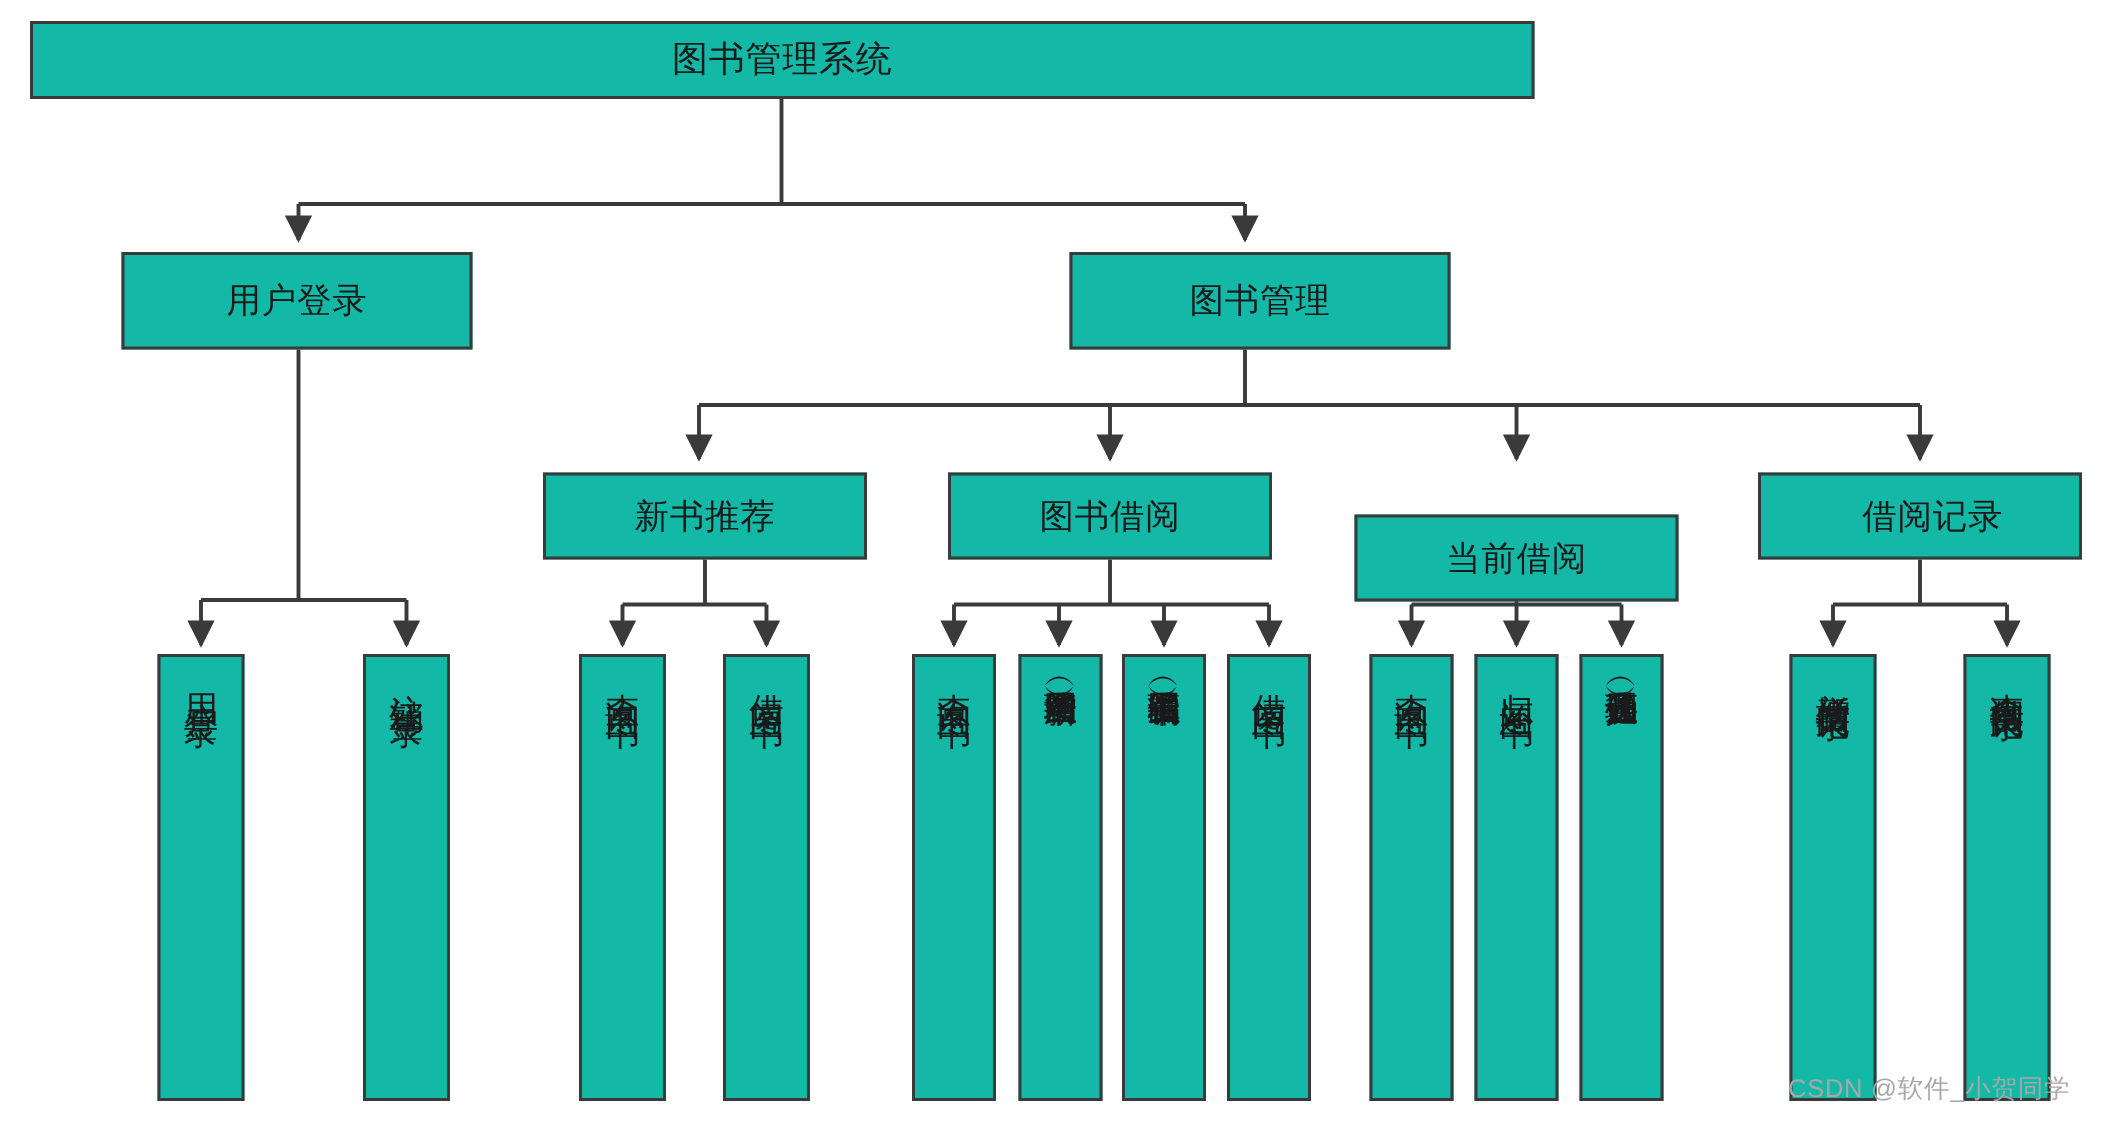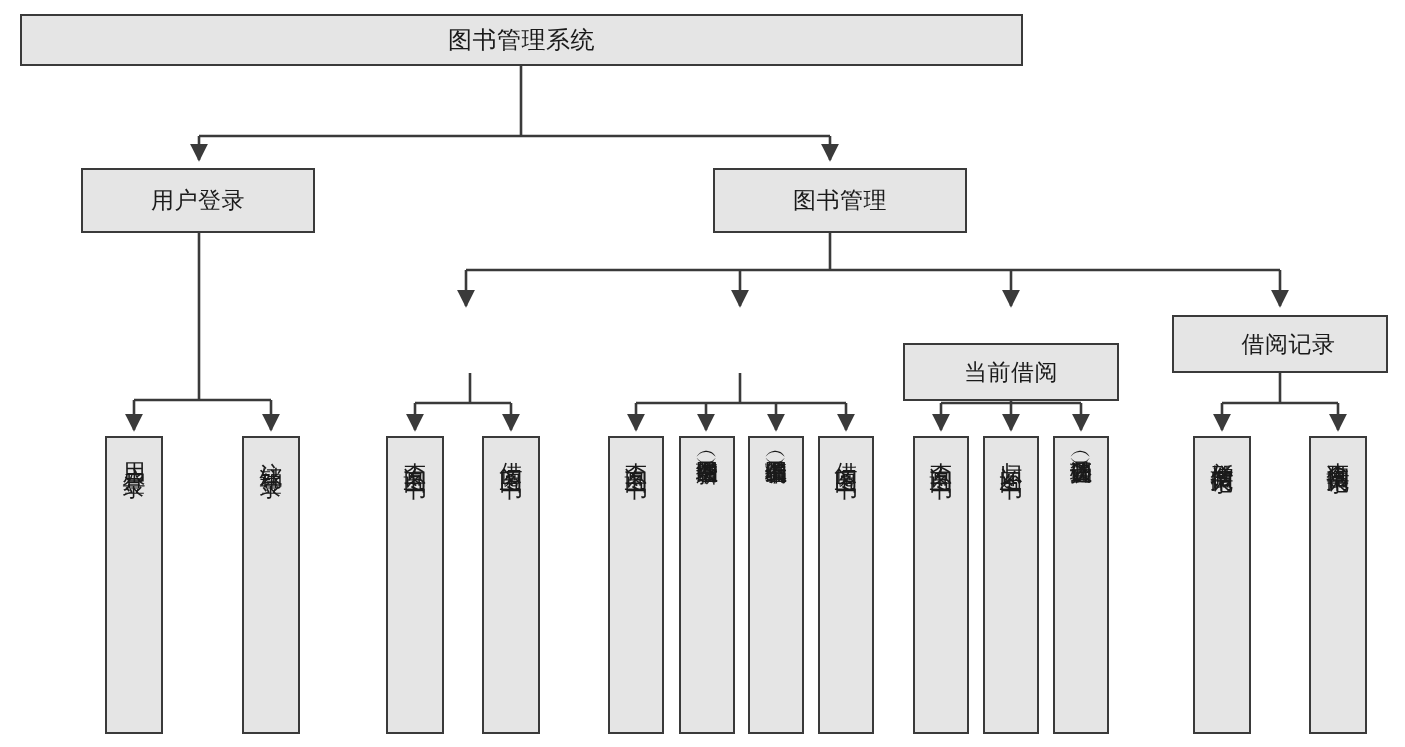--- a/index.html
+++ b/index.html
@@ -14,21 +14,21 @@
     position: relative;
     width: 1405px;
     height: 747px;
     background: #ffffff;
     overflow: hidden;
   }
   .node {
     position: absolute;
     box-sizing: border-box;
     border: 2px solid #3a3a3a;
-    background: #e5e5e5;
+    background: #14b8a6;
     display: flex;
     align-items: center;
     justify-content: center;
     color: #1a1a1a;
     font-family: Liberation Serif, serif;
   }
   .node-label {
     display: block;
     text-align: center;
     line-height: 1.0;
@@ -138,20 +138,26 @@
     <span class="node-label">图书管理系统</span>
   </div>
 
   <div class="node h" style="left:81px; top:168px; width:234px; height:65px;">
     <span class="node-label">用户登录</span>
   </div>
   <div class="node h" style="left:713px; top:168px; width:254px; height:65px;">
     <span class="node-label">图书管理</span>
   </div>
 
+  <div class="node h" style="left:362px; top:315px; width:216px; height:58px;">
+    <span class="node-label">新书推荐</span>
+  </div>
+  <div class="node h" style="left:632px; top:315px; width:216px; height:58px;">
+    <span class="node-label">图书借阅</span>
+  </div>
   <div class="node h" style="left:903px; top:315px; width:216px; height:58px;margin-top:28px;">
     <span class="node-label">当前借阅</span>
   </div>
   <div class="node h" style="left:1172px; top:315px; width:216px; height:58px;padding-left:17px;">
     <span class="node-label">借阅记录</span>
   </div>
 
   <div class="node v" style="left:105px; top:436px; width:58px; height:298px;">
     <span class="node-label">用户登录</span>
   </div>
@@ -189,14 +195,15 @@
     <span class="node-label">确认归还（管理员）</span>
   </div>
 
   <div class="node v tall" style="left:1193px; top:436px; width:58px; height:298px;">
     <span class="node-label">新增借阅记录</span>
   </div>
   <div class="node v tall" style="left:1309px; top:436px; width:58px; height:298px;">
     <span class="node-label">查询借阅记录</span>
   </div>
 
+  <div id="watermark">CSDN @软件_小贺同学</div>
 
 </div>
 
 </body></html>

